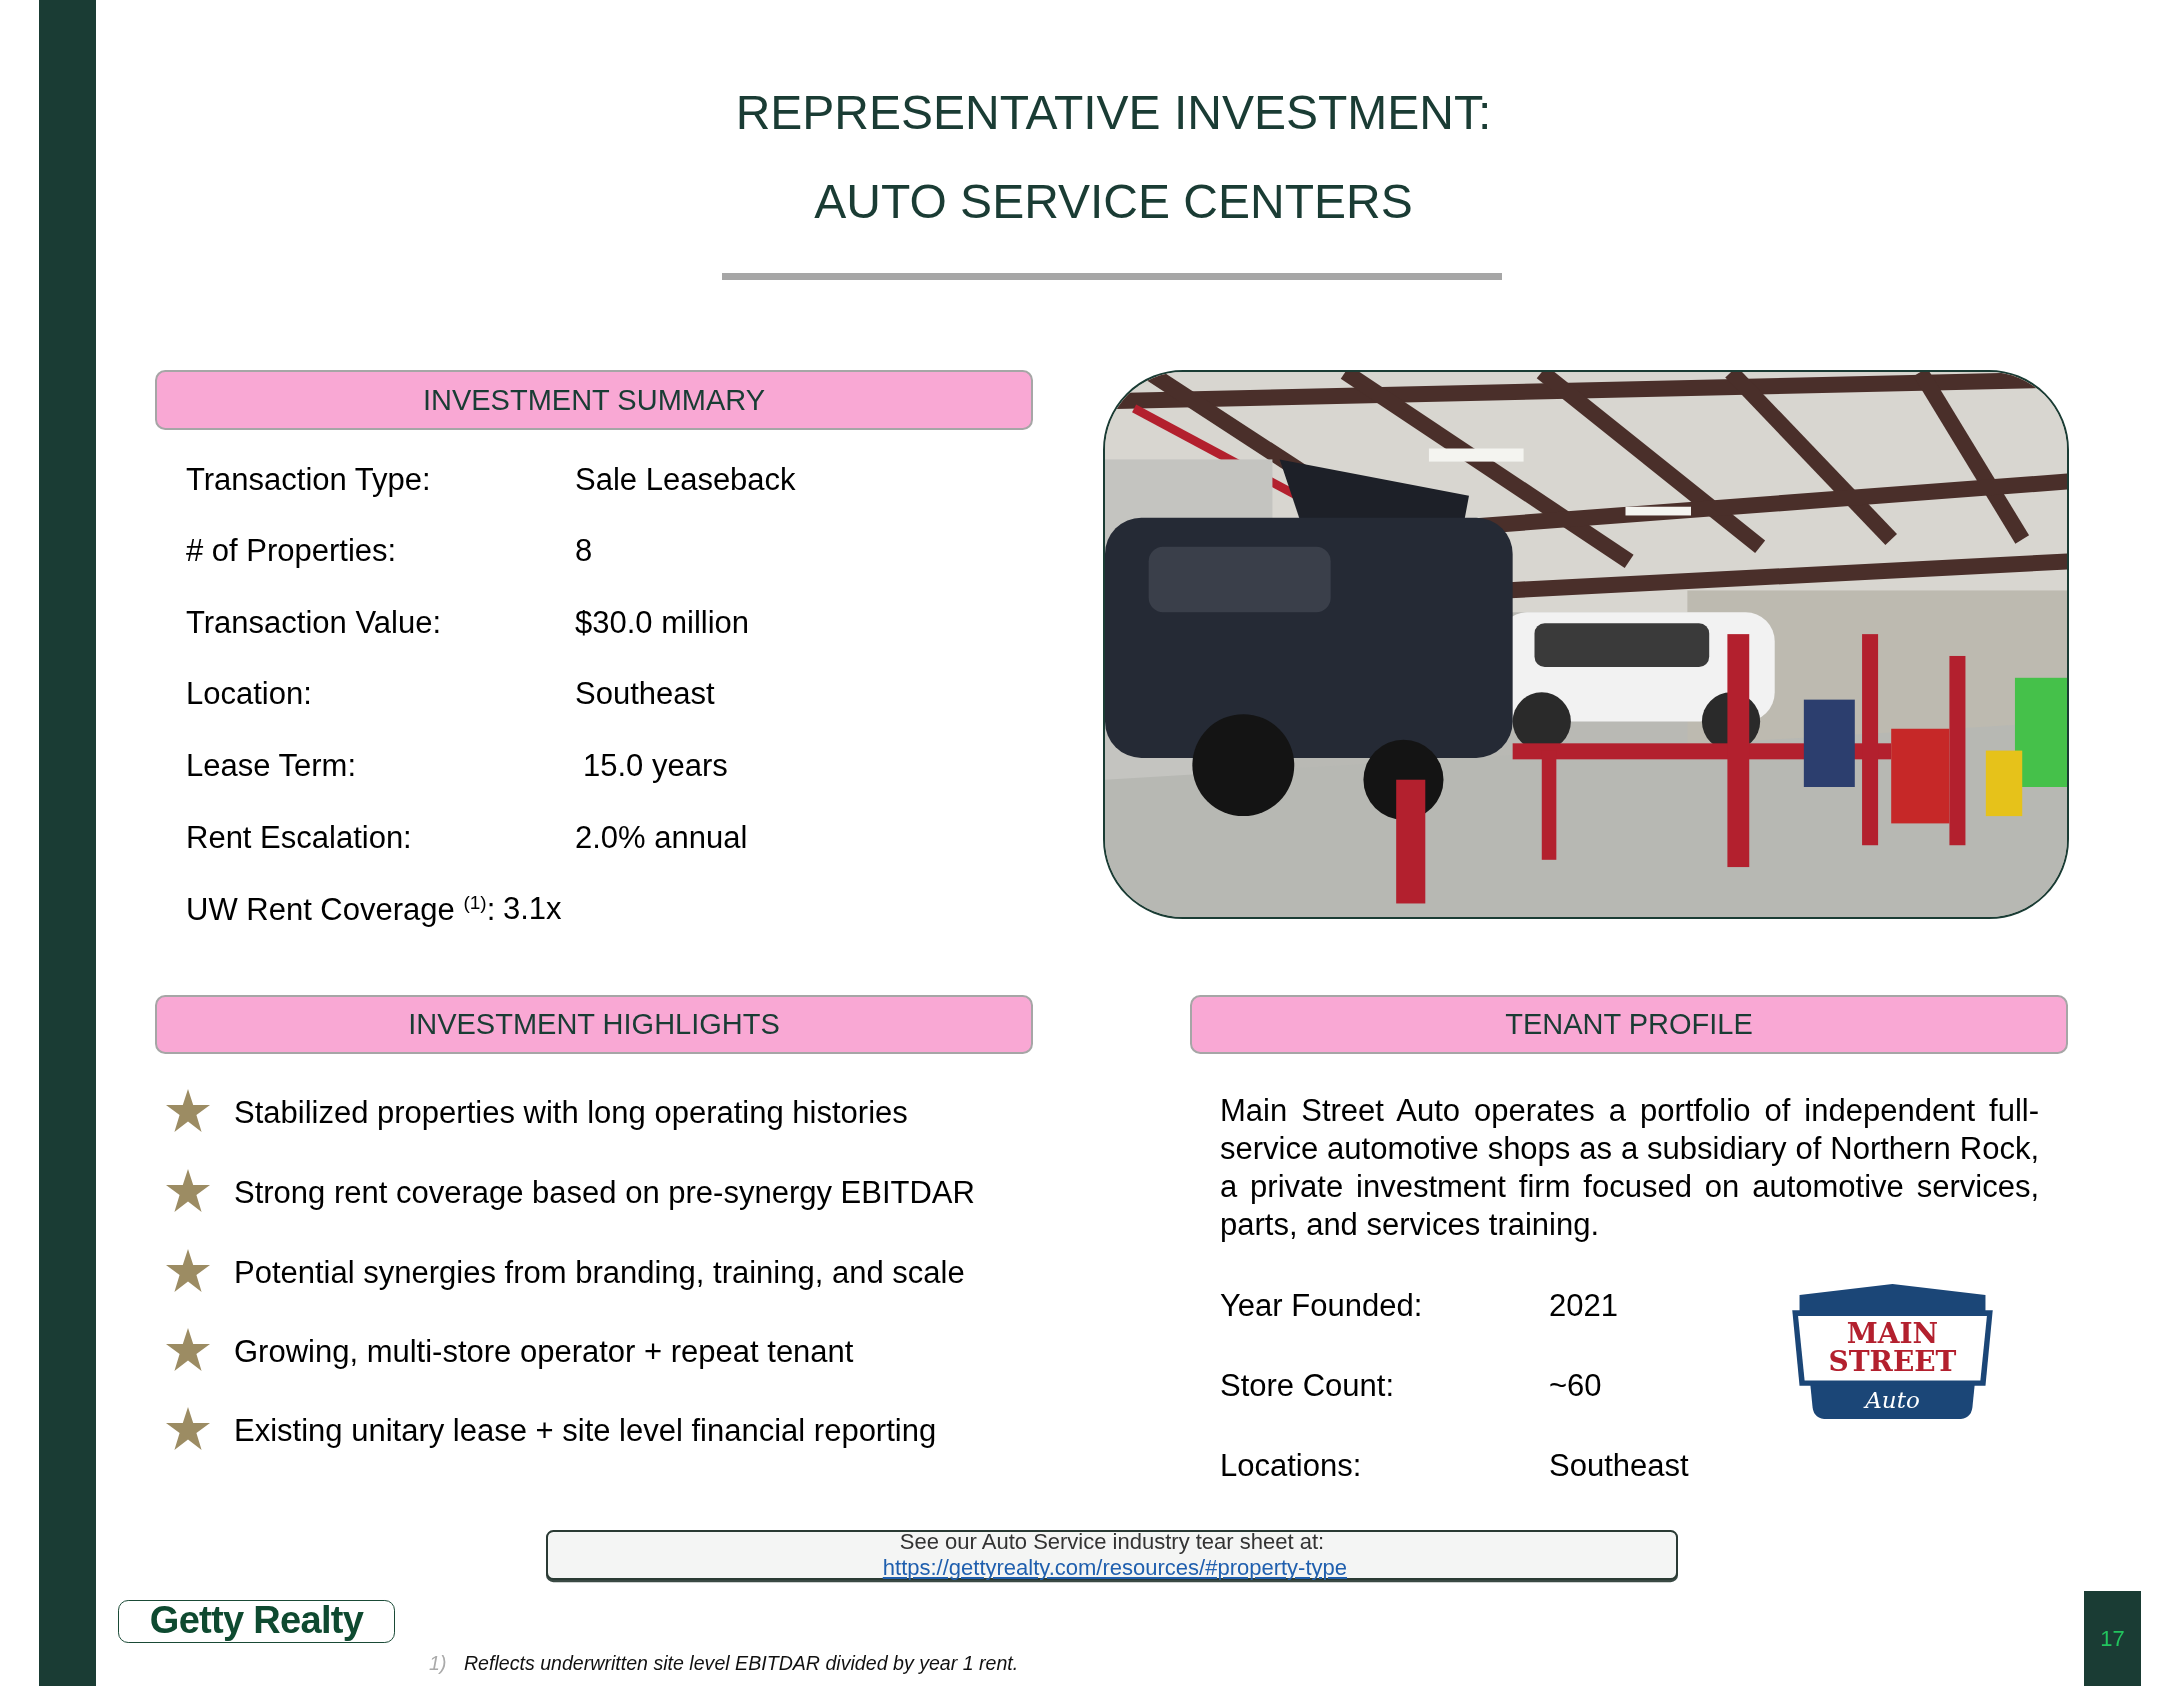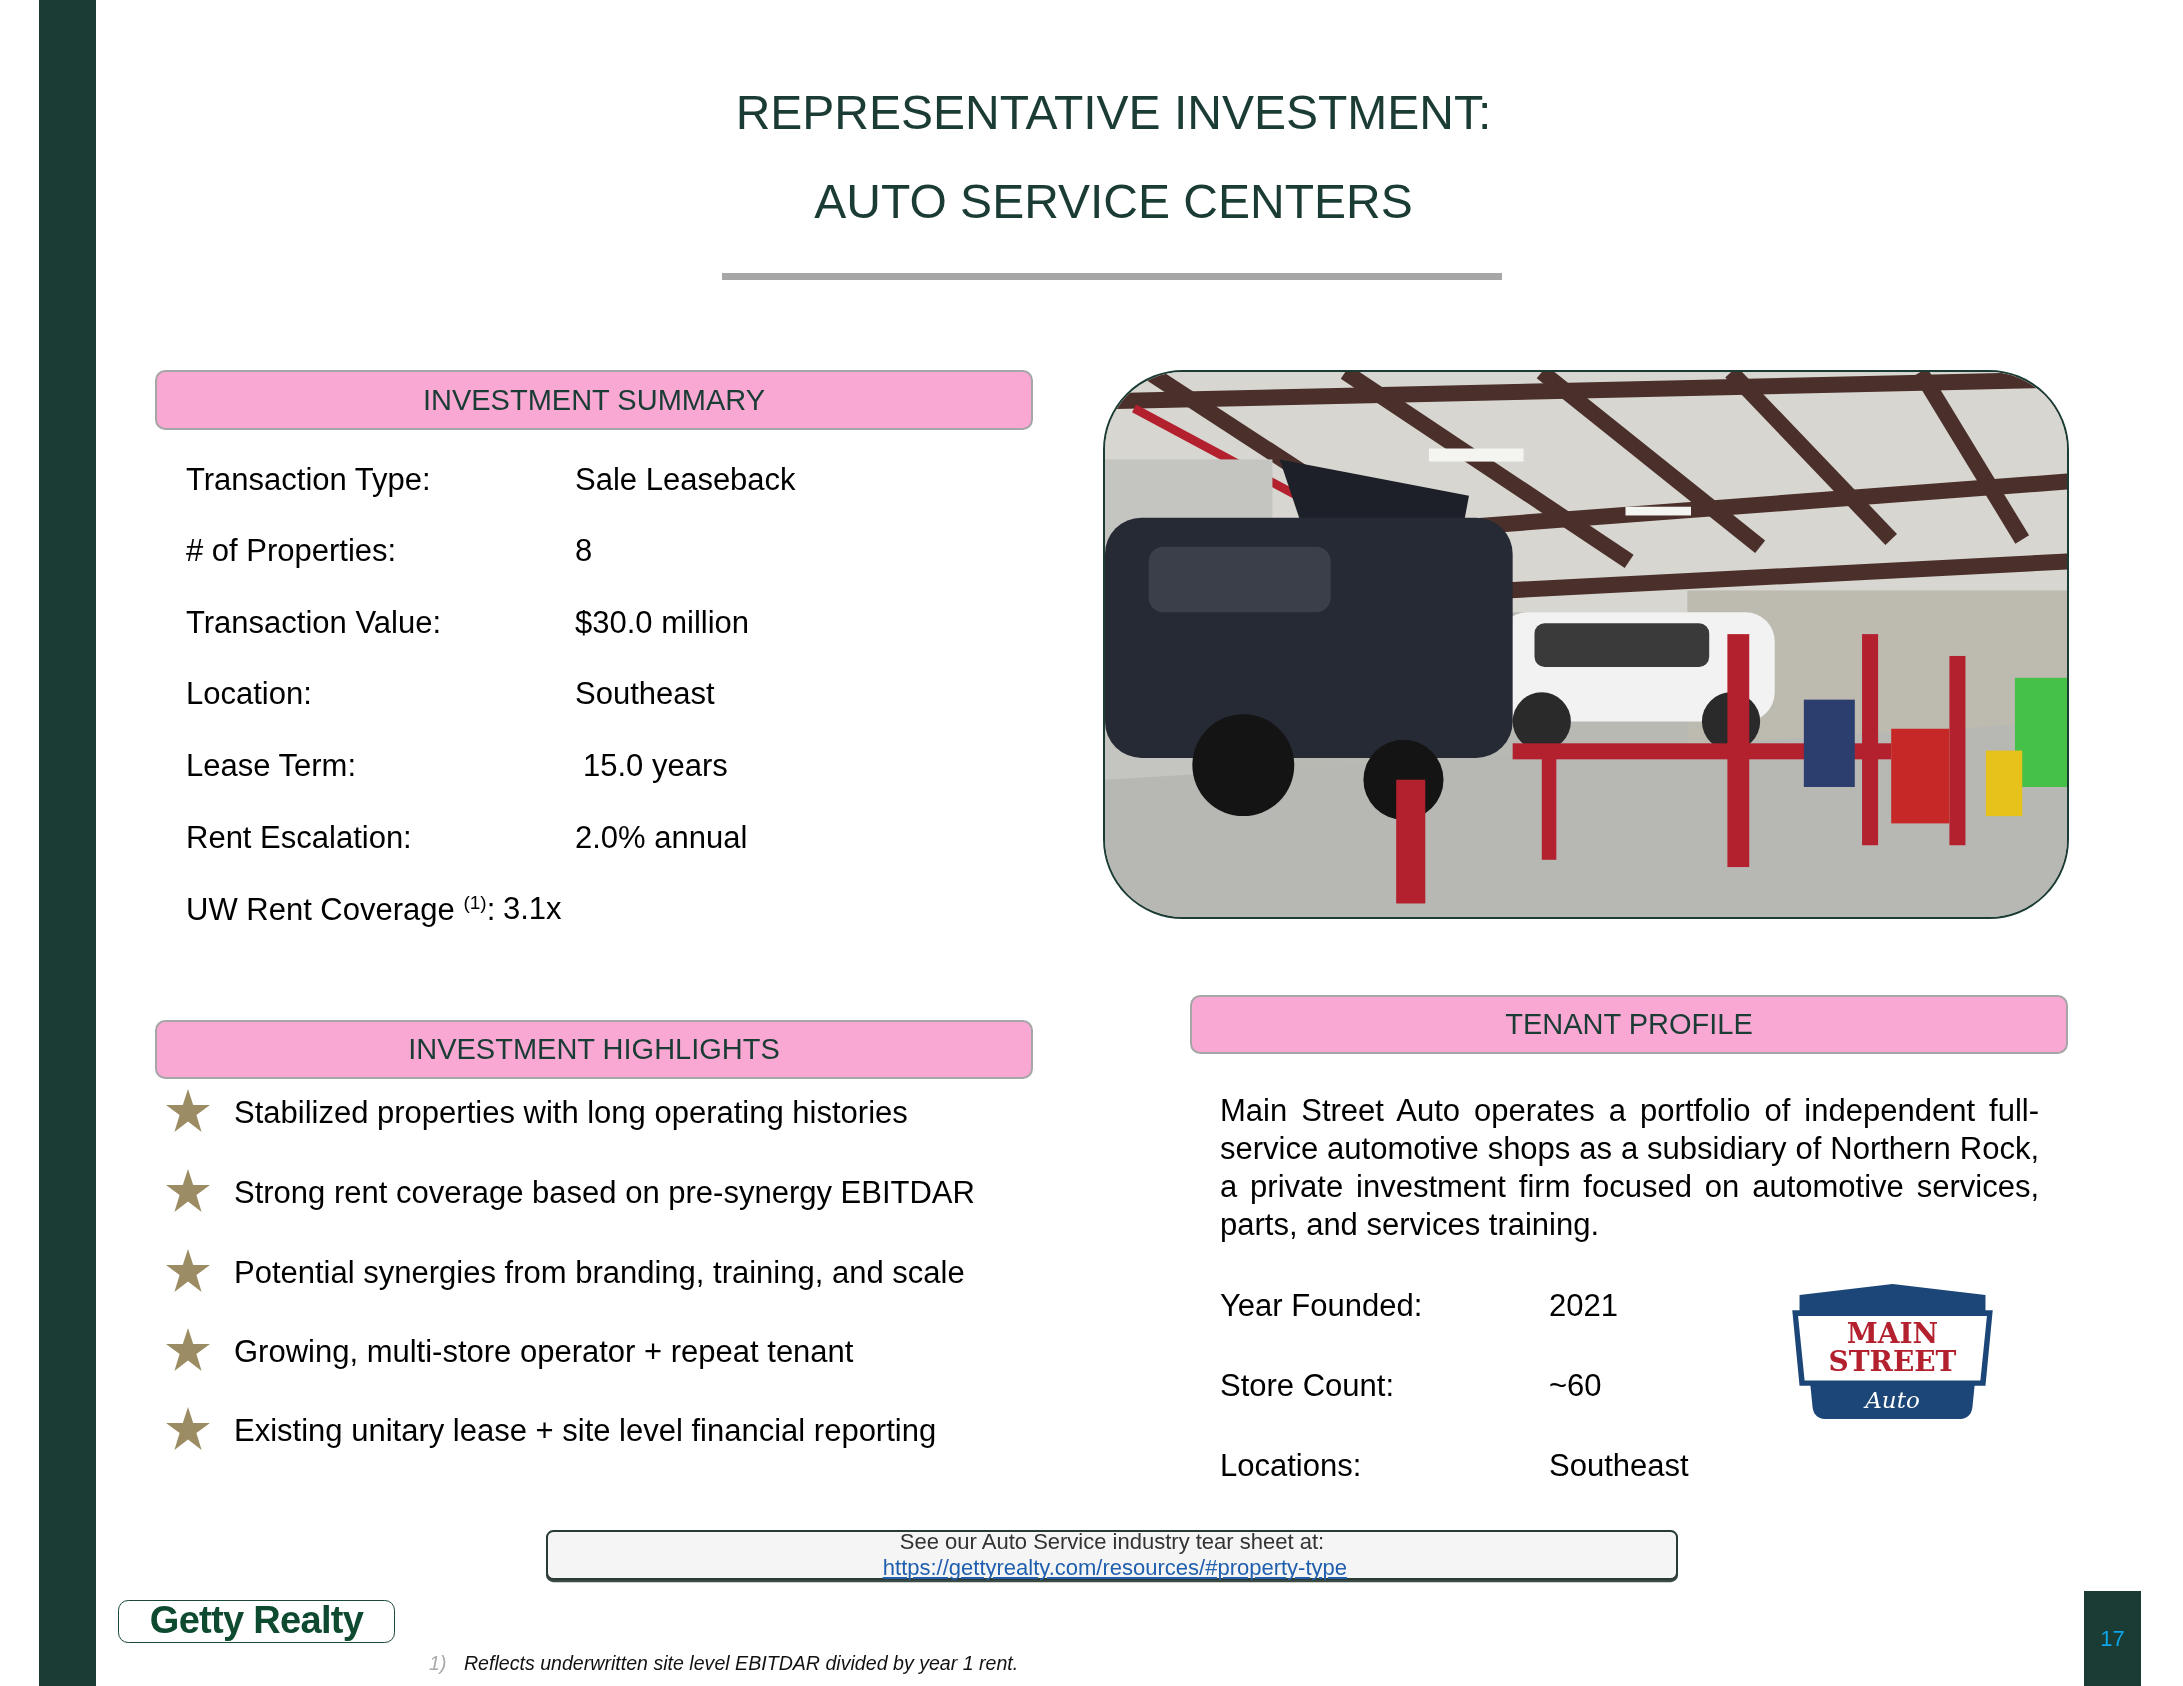--- a/index.html
+++ b/index.html
@@ -19,21 +19,21 @@
   .para { left:1220px; top:1092px; width:819px; font-size:31px; line-height:38px; text-align:justify; }
   .tear { left:546px; top:1530px; width:1132px; height:50px; box-sizing:border-box; border:2.2px solid #2a3a34;
           border-radius:7.3px; background:#f4f5f4; box-shadow:0 2.2px 0 #3a4a44; display:flex; align-items:center; justify-content:center;
           font-size:22px; color:#333; white-space:nowrap;flex-direction:column; }
   .tear a { color:#1f5fae; text-decoration:underline; margin-left:5.8px; }
   .getty { left:118px; top:1600px; width:277px; height:43px; box-sizing:border-box; border:1.5px solid #1a4a36; border-radius:10.2px;
            display:flex; align-items:flex-end; justify-content:center; color:#0e4a30; font-weight:bold; font-size:38px; letter-spacing:-0.7px;
            font-family:"Liberation Sans", sans-serif; }
   .footnote { left:429px; top:1652px; font-size:19.6px; font-style:italic; white-space:nowrap; color:#111; }
   .footnote .num { color:#aaa; margin-right:17.5px; }
-  .pagenum { left:2084px; top:1591px; width:57px; height:96px; background:#1a3c34; color:#0ea5e9; font-size:22px;
+  .pagenum { left:2084px; top:1591px; width:57px; height:96px; background:#1a3c34; color:#22c55e; font-size:22px;
              display:flex; align-items:center; justify-content:center; }
 </style>
 </head>
 <body>
 
 <div class="abs sidebar"></div>
 
 <div class="abs title" style="top:89px;">REPRESENTATIVE INVESTMENT:</div>
 <div class="abs title" style="top:178px;">AUTO SERVICE CENTERS</div>
 <div class="abs divider"></div>
@@ -109,21 +109,21 @@
     <circle cx="410" cy="560" r="55" fill="#141414"></circle>
     <rect x="400" y="560" width="40" height="170" fill="#b3202e"></rect>
 
     <rect x="1080" y="490" width="80" height="130" fill="#c62828"></rect>
     <rect x="1250" y="420" width="77" height="150" fill="#45c14a"></rect>
     <rect x="1210" y="520" width="50" height="90" fill="#e6c21a"></rect>
     <rect x="960" y="450" width="70" height="120" fill="#2c3e6e"></rect>
   </svg>
 </div>
 
-<div class="abs hdr" style="left:155px; top:995px; width:878px; height:59px;margin-top:25px;">
+<div class="abs hdr" style="left:155px; top:995px; width:878px; height:59px;">
   <span>INVESTMENT HIGHLIGHTS</span>
 </div>
 
 <div>
   <div class="abs" style="left:164px; top:1087px;">
     <svg class="star" viewBox="0 0 24 24">
         <polygon points="12,1 14.6,9 23,9 16.2,14 18.8,22.5 12,17.3 5.2,22.5 7.8,14 1,9 9.4,9" fill="#9c8c63"></polygon>
       </svg>
   </div>
   <div class="abs hl-text" style="left:234px; top:1097px;">Stabilized properties with long operating histories</div>

